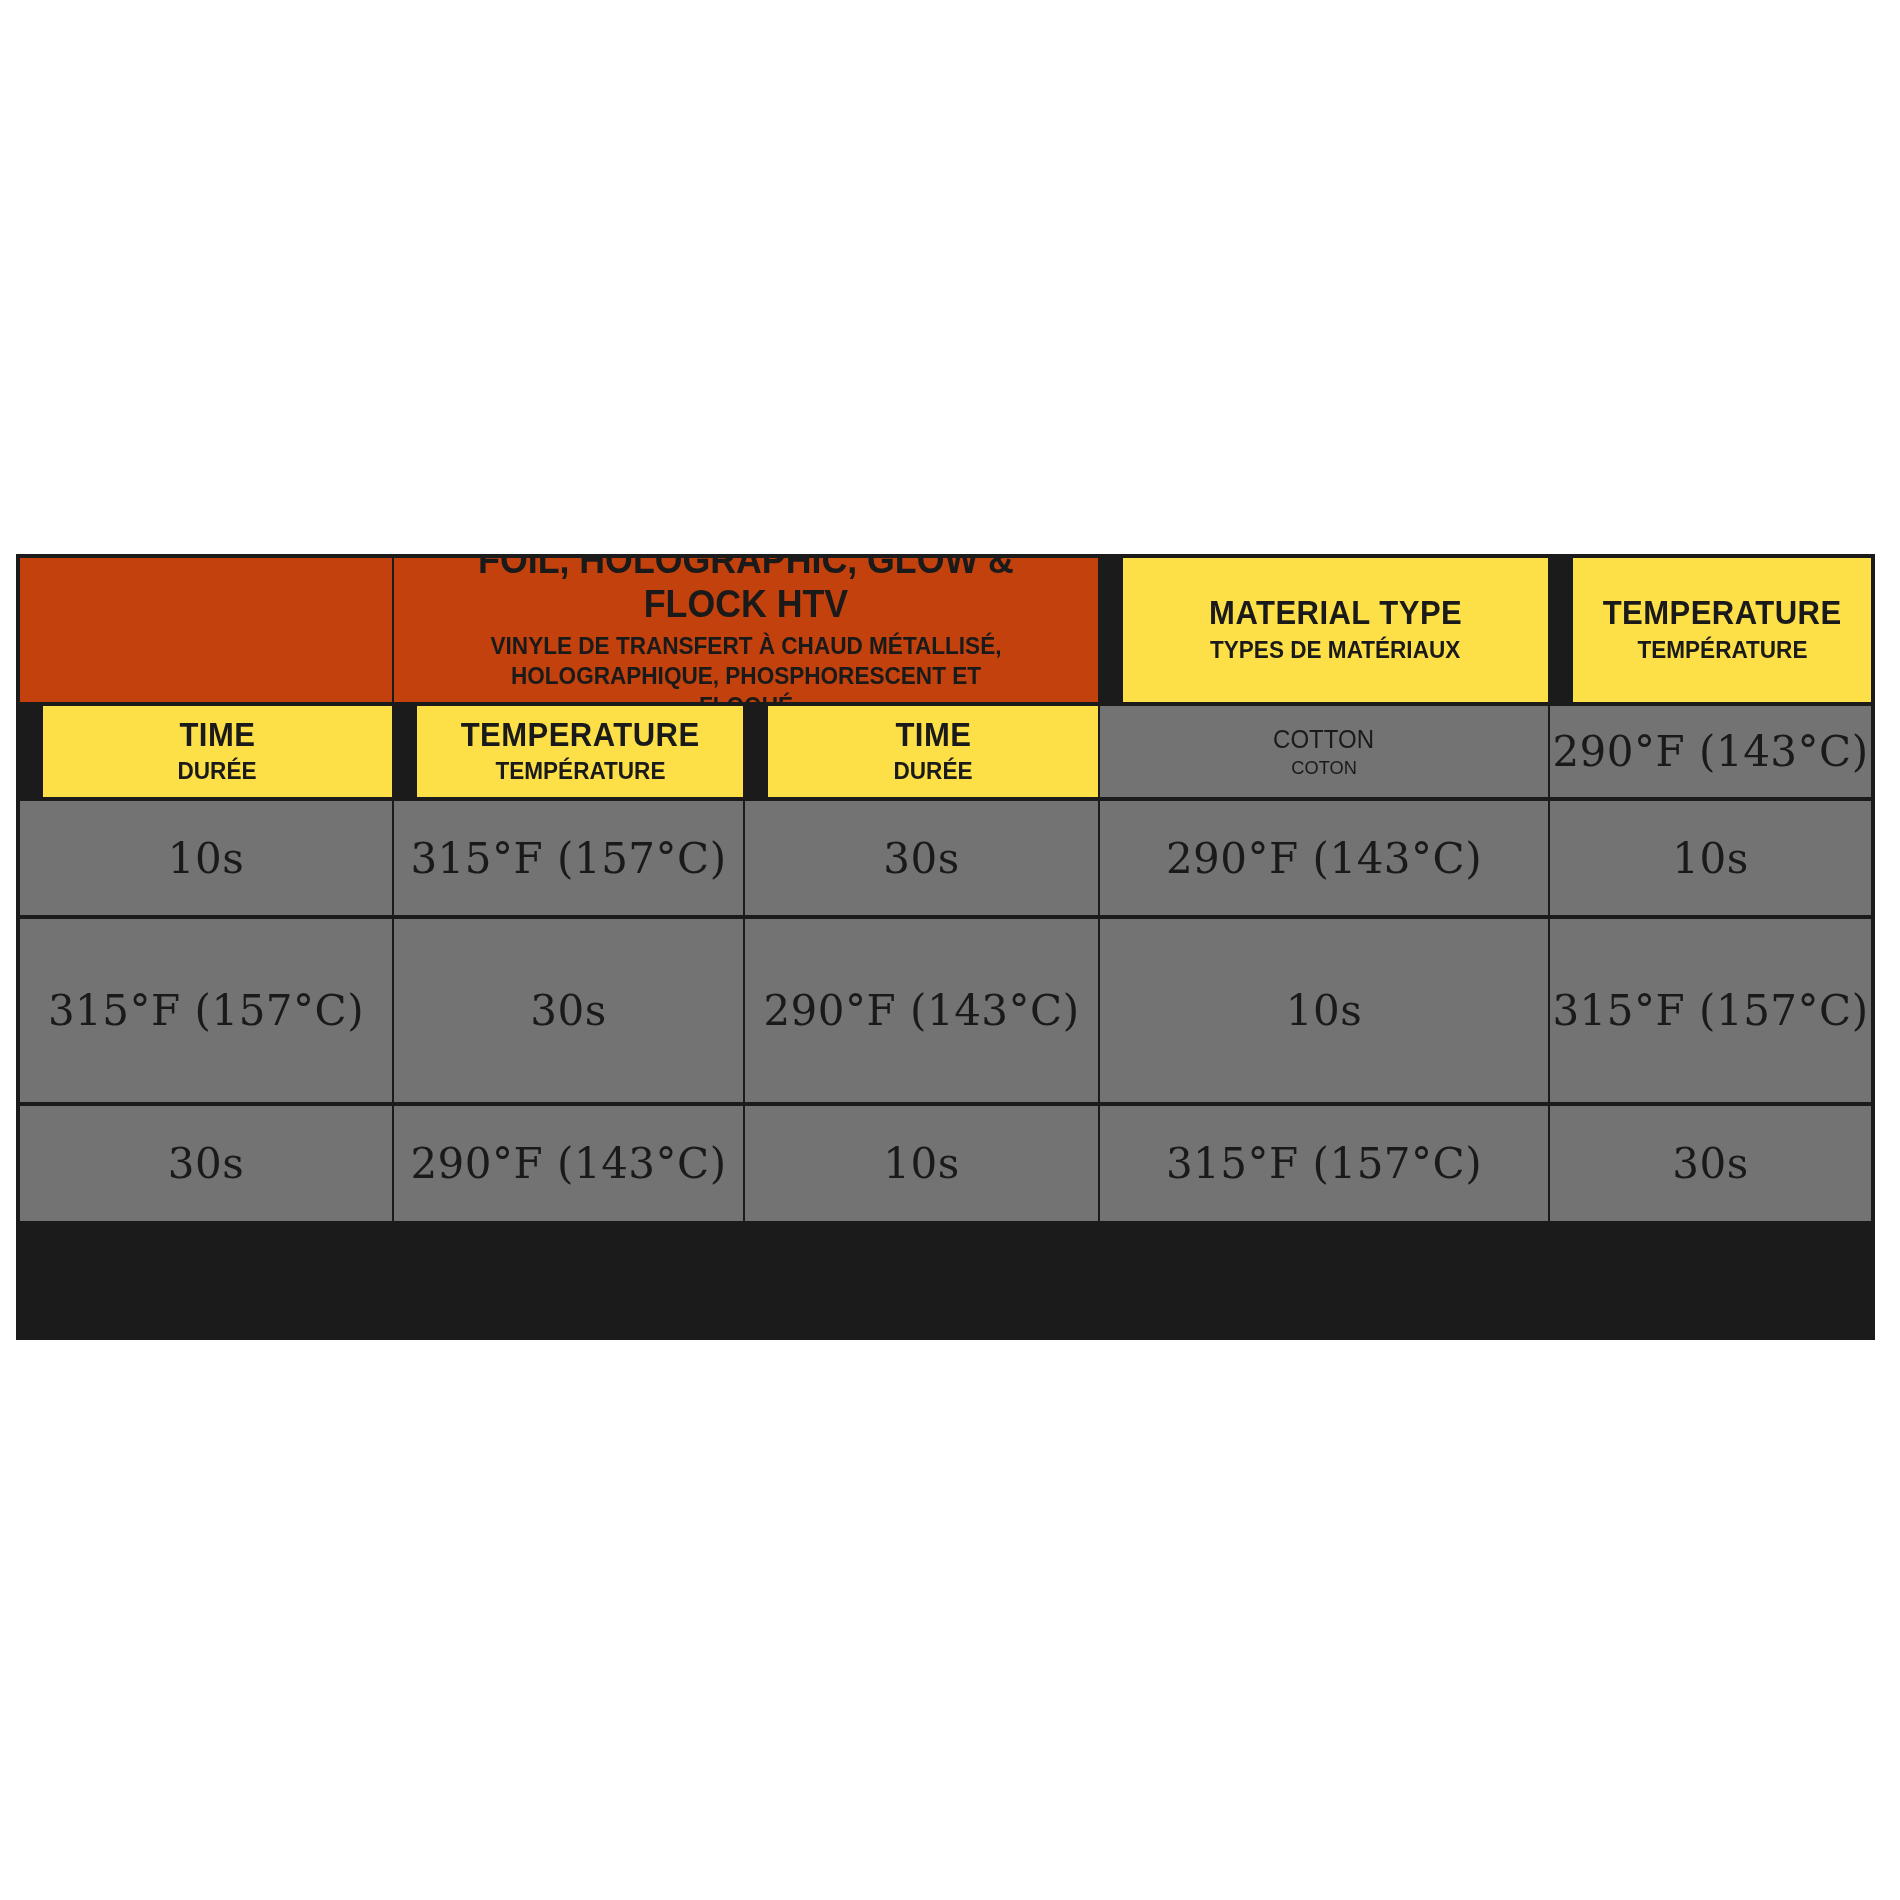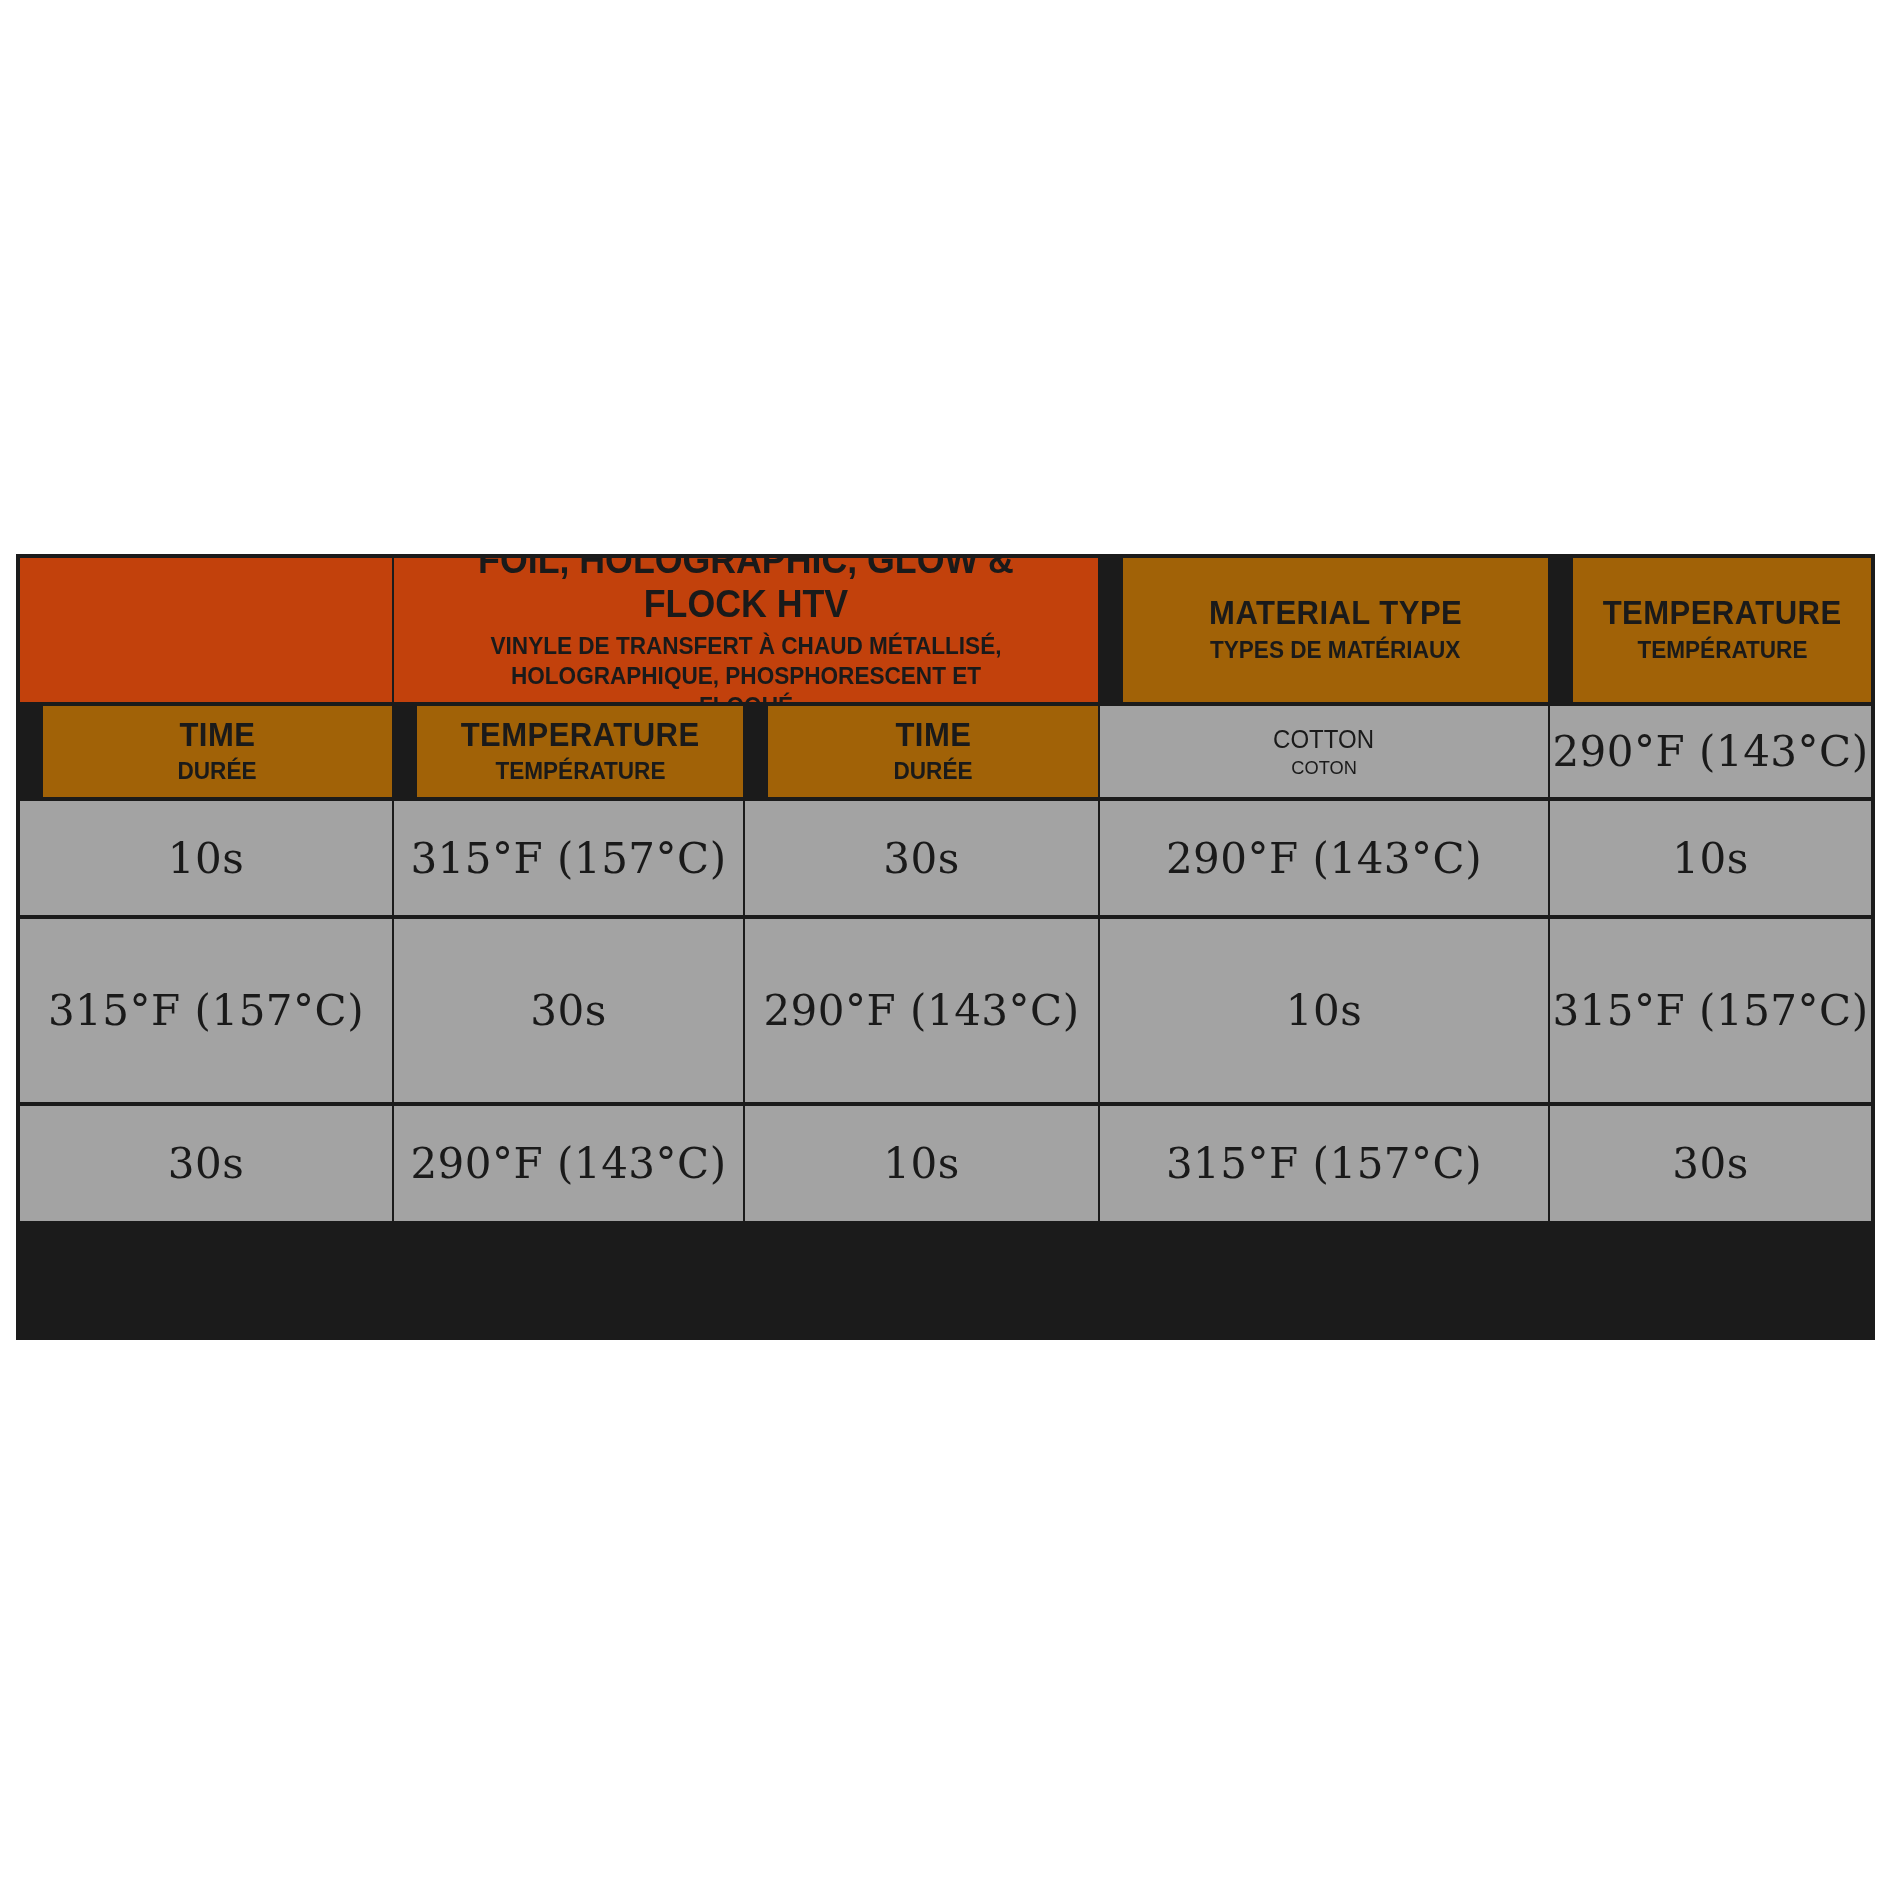--- a/index.html
+++ b/index.html
@@ -22,25 +22,25 @@
     background: #1b1b1b;
     row-gap: 4px;
     column-gap: 2px;
   }
   .cell {
     display: flex;
     flex-direction: column;
     align-items: center;
     justify-content: center;
     text-align: center;
-    background: #a3a3a3;
+    background: #737373;
     overflow: hidden;
   }
   .gh { background: #c2410c; }
-  .ch { background: #a16207; margin-left: 23px; }
+  .ch { background: #fde047; margin-left: 23px; }
   .span2 { grid-column: span 2; }
   .gh-title {
     font-size: 34px;
     font-weight: bold;
     letter-spacing: 0.5px;
     line-height: 1.15;
     transform: scaleX(0.94);
   }
   .gh-title.big { font-size: 38px; letter-spacing: 0px; }
   .gh-sub {

